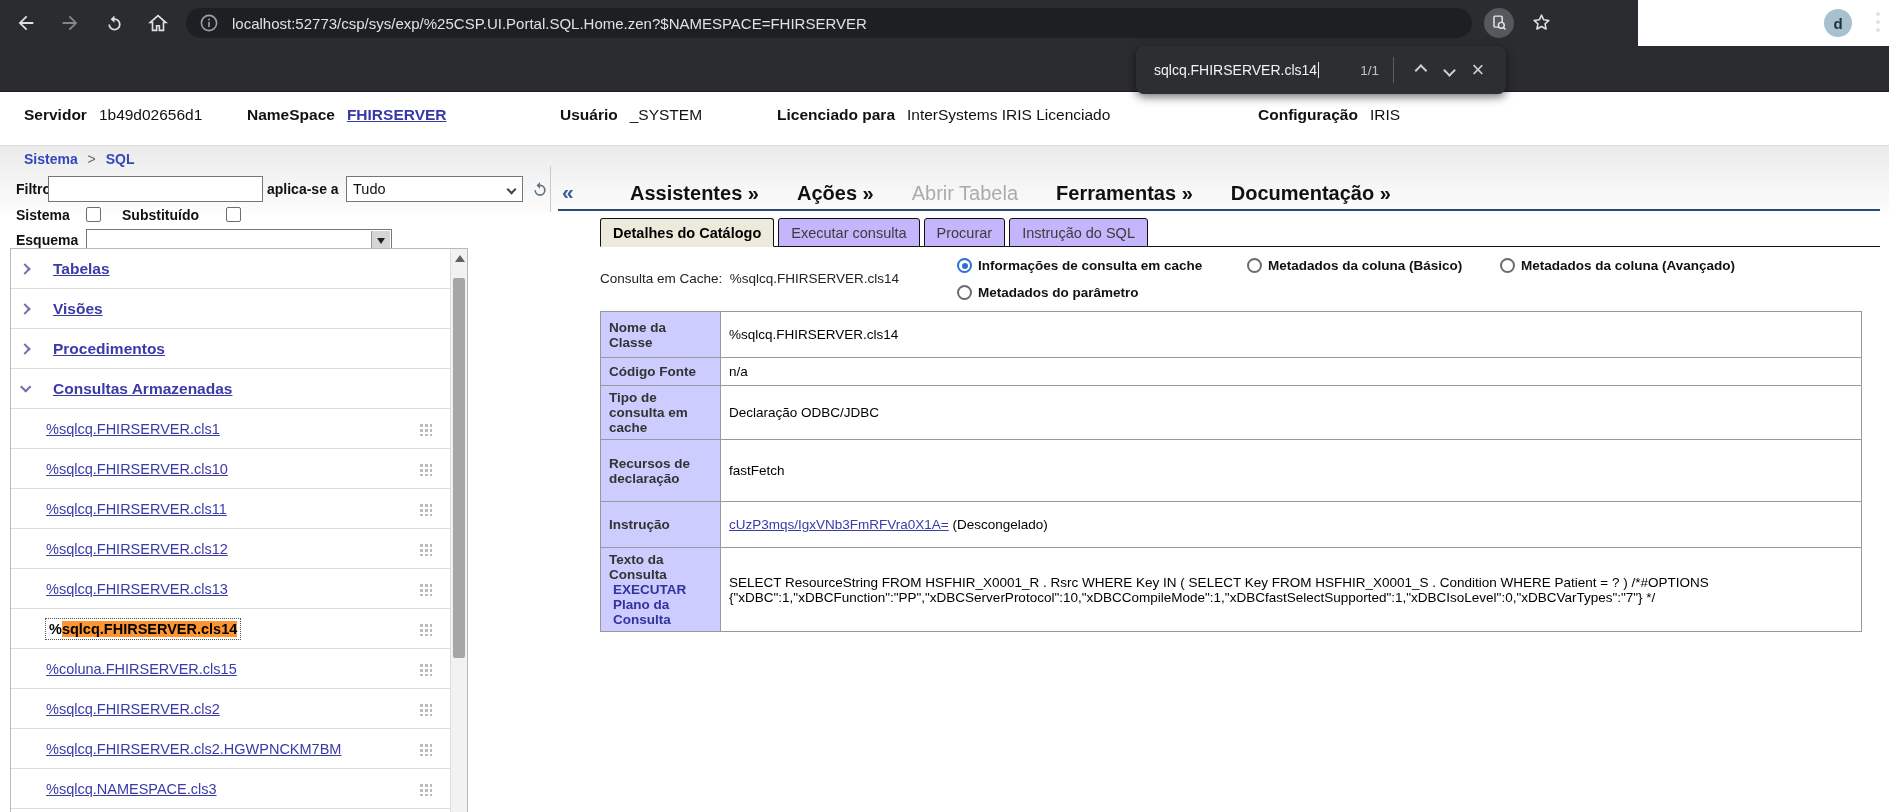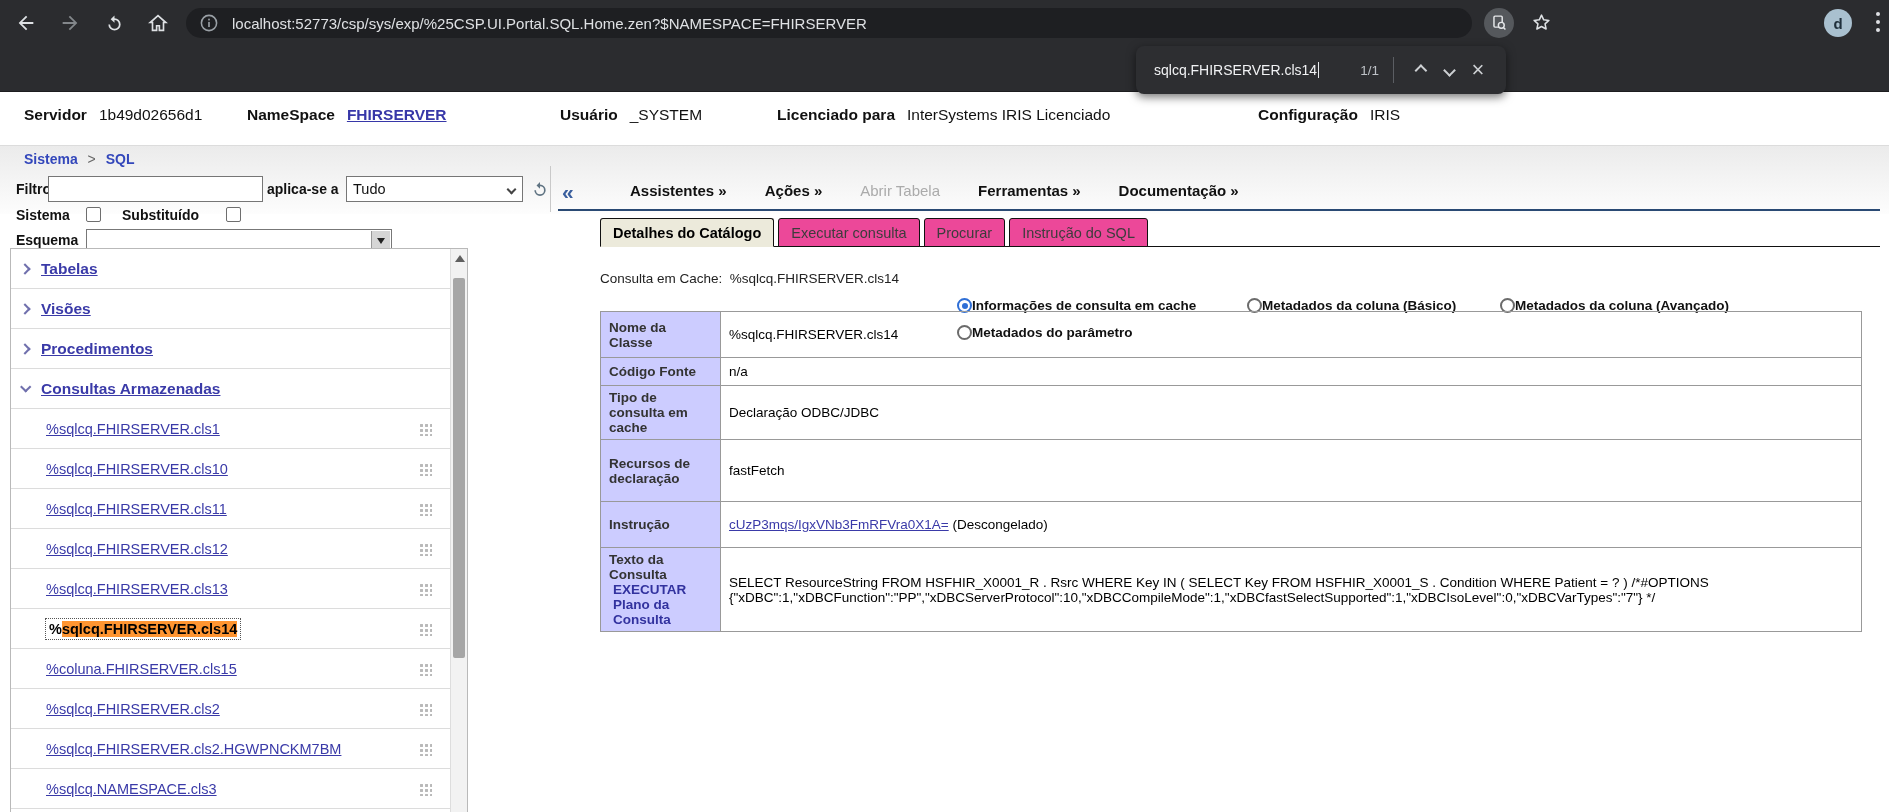--- a/index.html
+++ b/index.html
@@ -1,21 +1,21 @@
 <!DOCTYPE html>
 <html><head>
 <meta charset="utf-8">
 <style>
   html,body{margin:0;padding:0;background:#fff;}
   *{box-sizing:border-box;}
   .stage{position:relative;width:1889px;height:812px;overflow:hidden;background:#fff;
          font-family:"Liberation Sans","DejaVu Sans",sans-serif;}
 
   
-  .toolbar{position:absolute;left:0;top:0;width:1889px;height:46px;background:#2b2c2f;}
+  .toolbar{position:absolute;left:0;top:0;width:1638px;height:46px;background:#2b2c2f;}
   .bookmarksbar{position:absolute;left:0;top:46px;width:1889px;height:46px;background:#2b2c2f;border-bottom:1px solid #1d1d1f;}
   .tb-icon{position:absolute;top:11px;width:24px;height:24px;display:flex;align-items:center;justify-content:center;cursor:pointer;}
   .url-pill{position:absolute;left:186px;top:8px;width:1286px;height:30px;border-radius:15px;background:#1e1f22;display:flex;align-items:center;}
   .url-text{color:#dfe1e4;font-size:15px;margin-left:46px;white-space:nowrap;}
   .info-ic{position:absolute;left:12px;top:4px;}
   .circle-btn{position:absolute;left:1484px;top:8px;width:30px;height:30px;border-radius:50%;background:#55585c;display:flex;align-items:center;justify-content:center;cursor:pointer;}
   .star{position:absolute;left:1530px;top:11px;cursor:pointer;}
   .avatar{position:absolute;left:1824px;top:9px;width:28px;height:28px;border-radius:50%;background:#a9c0cf;color:#20303c;
           font-size:15px;font-weight:bold;display:flex;align-items:center;justify-content:center;cursor:pointer;}
   .menu-dots{position:absolute;left:1876px;top:12px;width:4px;height:22px;cursor:pointer;}
@@ -65,45 +65,45 @@
   .combo-btn i{width:0;height:0;border-left:4px solid transparent;border-right:4px solid transparent;border-top:6px solid #222;}
   .refresh{position:absolute;left:530px;top:180px;cursor:pointer;}
 
   
   .tree{position:absolute;left:10px;top:248px;width:458px;height:566px;border:1px solid #b9b9b9;border-bottom:none;background:#fff;}
   .tree-rows{position:absolute;left:0;top:0;right:17px;bottom:0;overflow:hidden;}
   .trow{height:40px;border-bottom:1px solid #dcdcdc;position:relative;display:flex;align-items:center;}
   .trow .ch{width:8px;height:8px;border-right:2px solid #7070ad;border-bottom:2px solid #7070ad;margin-left:10px;flex:none;}
   .ch.closed{transform:rotate(-45deg);}
   .ch.open{transform:rotate(45deg) translate(-1px,-2px);}
-  .cat-label{margin-left:12px;font-size:15.5px;font-weight:bold;color:#3a3aa8;text-decoration:underline;cursor:pointer;white-space:nowrap;}
+  .cat-label{margin-left:24px;font-size:15.5px;font-weight:bold;color:#3a3aa8;text-decoration:underline;cursor:pointer;white-space:nowrap;}
   .item-label{margin-left:35px;font-size:14.5px;color:#3a3aa8;text-decoration:underline;cursor:pointer;white-space:nowrap;}
   .item-label.selected{color:#000;font-weight:bold;text-decoration:none;outline:1px dotted #555;padding:2px 3px;}
   .item-label.selected .hl{background:#ff9531;}
   .dots9{position:absolute;right:18px;top:14px;width:13px;height:13px;cursor:grab;
          background-image:radial-gradient(#b9b9b9 1.4px,transparent 1.6px);background-size:5px 5px;background-position:0 0;}
   .scrollbar{position:absolute;top:0;right:0;width:17px;bottom:0;background:#f2f2f2;border-left:1px solid #ddd;}
   .sb-up{position:absolute;top:6px;left:4px;width:0;height:0;border-left:5px solid transparent;border-right:5px solid transparent;border-bottom:7px solid #5f5f5f;cursor:pointer;}
   .sb-thumb{position:absolute;left:2px;top:29px;width:12px;height:380px;background:#a6a6a6;border-radius:2px;cursor:grab;}
 
   
   .collapse{position:absolute;left:562px;top:180px;font-size:21px;font-weight:bold;color:#3a5f9e;cursor:pointer;}
   .menubar{position:absolute;left:630px;top:182px;display:flex;gap:38px;}
-  .menubar span{font-size:15px;font-weight:bold;color:#111;white-space:nowrap;cursor:pointer;}
+  .menubar span{font-size:20px;font-weight:bold;color:#111;white-space:nowrap;cursor:pointer;}
   .menubar span.disabled{color:#ababab;font-weight:normal;cursor:default;}
   .menu-underline{position:absolute;left:558px;top:209px;width:1322px;height:2px;background:#2a4a74;}
 
   .tabs{position:absolute;left:600px;top:218px;display:flex;gap:4px;z-index:2;}
-  .tab{height:29px;border:1px solid #111;border-radius:3px 3px 0 0;background:#ec4899;color:#3c3c3c;
+  .tab{height:29px;border:1px solid #111;border-radius:3px 3px 0 0;background:#c4b5fd;color:#3c3c3c;
        font-size:14.5px;display:flex;align-items:center;padding:0 12px;cursor:pointer;}
   .tab.active{background:#eceadb;color:#000;font-weight:bold;border-bottom:1px solid #eceadb;}
   .tabs-line{position:absolute;left:600px;top:246px;width:1280px;height:1px;background:#111;z-index:1;}
 
   .cacheq{position:absolute;left:600px;top:271px;font-size:13.5px;color:#222;white-space:nowrap;}
-  .radio-wrap{position:absolute;display:flex;align-items:center;cursor:pointer;margin-top:40px;}
+  .radio-wrap{position:absolute;display:flex;align-items:center;gap:6px;cursor:pointer;}
   .radio-wrap .rlabel{font-size:13.5px;font-weight:bold;color:#111;white-space:nowrap;}
   .rdot{width:15px;height:15px;border-radius:50%;border:2px solid #6b6b6b;background:#fff;flex:none;position:relative;}
   .radio-wrap.sel .rdot{border-color:#2f6fd6;}
   .radio-wrap.sel .rdot::after{content:"";position:absolute;left:2.5px;top:2.5px;width:6px;height:6px;border-radius:50%;background:#2f6fd6;}
   .radio-wrap:nth-of-type(1){left:957px;top:258px;}
   .radio-wrap:nth-of-type(2){left:1247px;top:258px;}
   .radio-wrap:nth-of-type(3){left:1500px;top:258px;}
   .radio-wrap:nth-of-type(4){left:957px;top:285px;}
 
   .cat-table{position:absolute;left:600px;top:311px;width:1262px;border-collapse:collapse;table-layout:fixed;}

